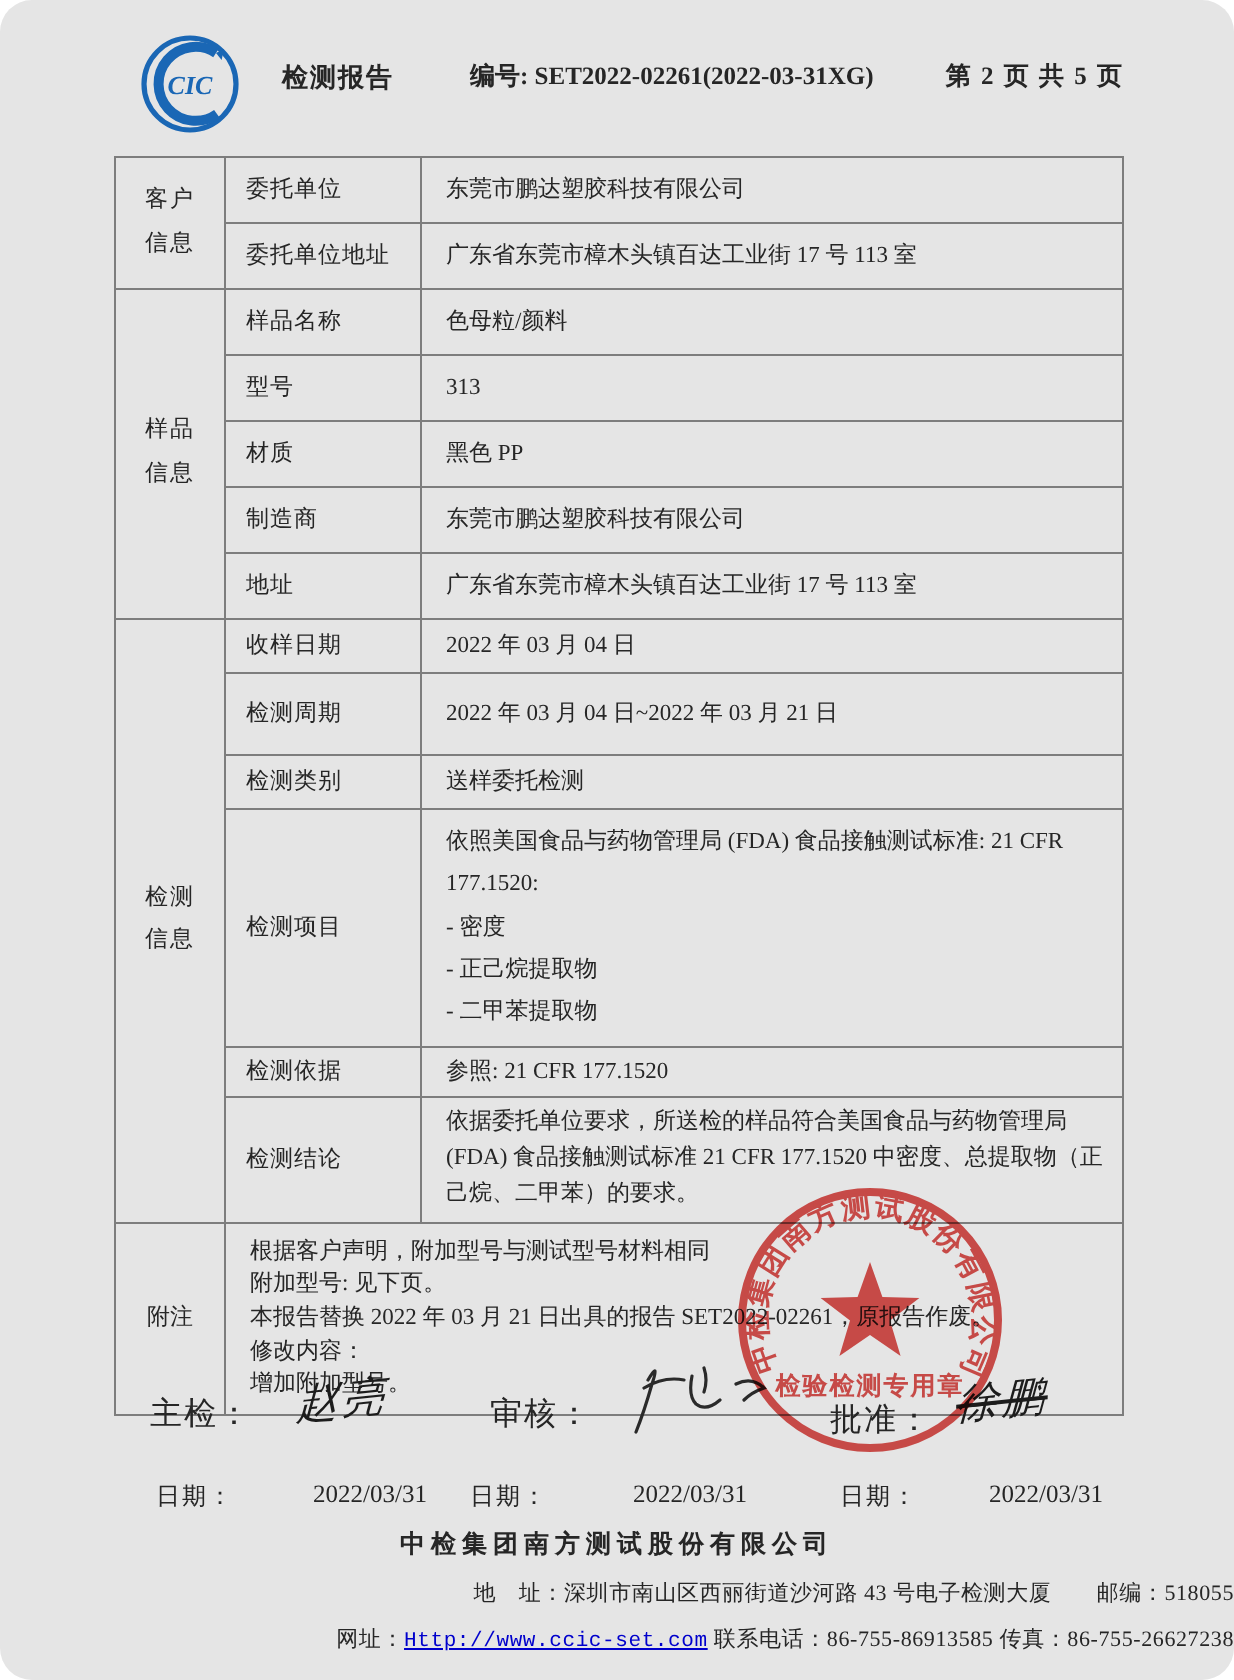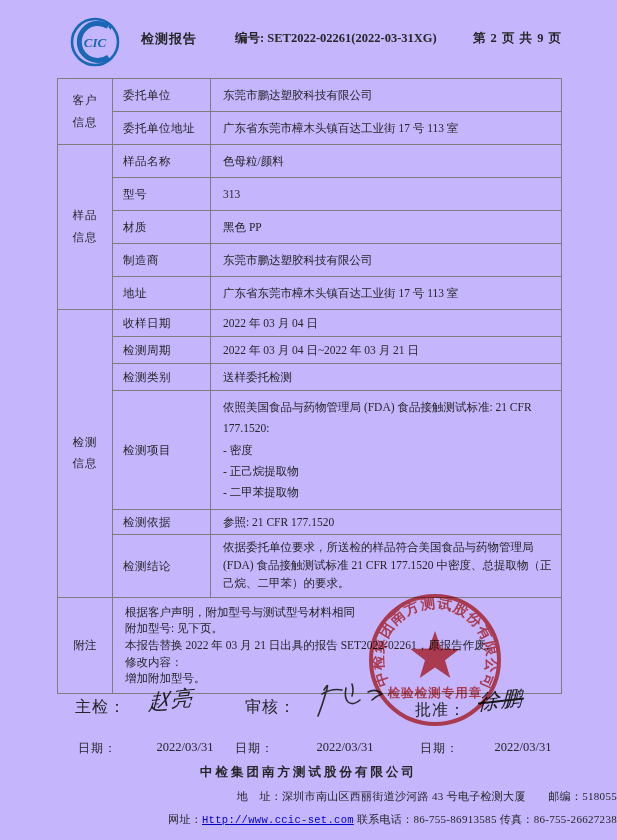--- a/index.html
+++ b/index.html
@@ -2,21 +2,21 @@
 <html><head>
 <meta charset="utf-8">
 <style>
   * { margin:0; padding:0; box-sizing:border-box; }
   html,body { background:#ffffff; }
   body {
     width:617px; height:840px;
     font-family:"Liberation Serif","DejaVu Serif",serif;
     color:#262626; position:relative; overflow:hidden;
   }
-  .page { position:absolute; inset:0; background:#c4b5fd; }
+  .page { position:absolute; inset:0; background:#e5e5e5;border-radius:16px; }
 
   
   .header { position:absolute; top:16px; left:57px; right:55px; height:52px; }
   .logo { position:absolute; left:5px; top:0; width:66px; height:52px; }
   .hdr-title { position:absolute; left:84px; top:14px; font-size:13px; font-weight:bold; letter-spacing:1px; }
   .hdr-no { position:absolute; left:178px; top:14px; font-size:12.5px; font-weight:bold; white-space:nowrap;font-family:Liberation Serif, serif; }
   .hdr-page { position:absolute; right:0; top:14px; font-size:12.5px; font-weight:bold; white-space:nowrap; letter-spacing:1px; }
 
   
   table.report {
@@ -58,21 +58,21 @@
 
   <div class="header">
     <svg class="logo" viewBox="0 0 66 52">
       <circle cx="33" cy="26" r="23" fill="none" stroke="#1a67b5" stroke-width="2.6"></circle>
       <path d="M 46 10.5 A 18.5 18.5 0 1 0 46.5 41" fill="none" stroke="#1a67b5" stroke-width="5"></path>
       <path d="M 46 10.5 l 4 -2 l -1.2 5.5 z" fill="#1a67b5"></path>
       <text x="33" y="31" text-anchor="middle" font-size="13" font-weight="bold" font-style="italic" font-family="Liberation Serif, DejaVu Serif, serif" fill="#1a67b5">CIC</text>
     </svg>
     <div class="hdr-title">检测报告</div>
     <div class="hdr-no">编号: SET2022-02261(2022-03-31XG)</div>
-    <div class="hdr-page">第 2 页 共 9 页</div>
+    <div class="hdr-page">第 2 页 共 5 页</div>
   </div>
 
   <table class="report">
     <colgroup>
         <col style="width:55px">
         <col style="width:98px">
         <col>
       </colgroup>
 
     <tbody>
@@ -106,21 +106,21 @@
     <tr style="height:33px">
       <td class="lbl">地址</td>
       <td class="val">广东省东莞市樟木头镇百达工业街 17 号 113 室</td>
     </tr>
 
     <tr style="height:27px">
       <td class="sec" rowspan="6"><span class="wrap2">检测信息</span></td>
       <td class="lbl">收样日期</td>
       <td class="val">2022 年 03 月 04 日</td>
     </tr>
-    <tr style="height:27px">
+    <tr style="height:41px">
       <td class="lbl">检测周期</td>
       <td class="val">2022 年 03 月 04 日~2022 年 03 月 21 日</td>
     </tr>
     <tr style="height:27px">
       <td class="lbl">检测类别</td>
       <td class="val">送样委托检测</td>
     </tr>
     <tr style="height:87px">
       <td class="lbl">检测项目</td>
       <td class="val pre">依照美国食品与药物管理局 (FDA) 食品接触测试标准: 21 CFR 177.1520:

